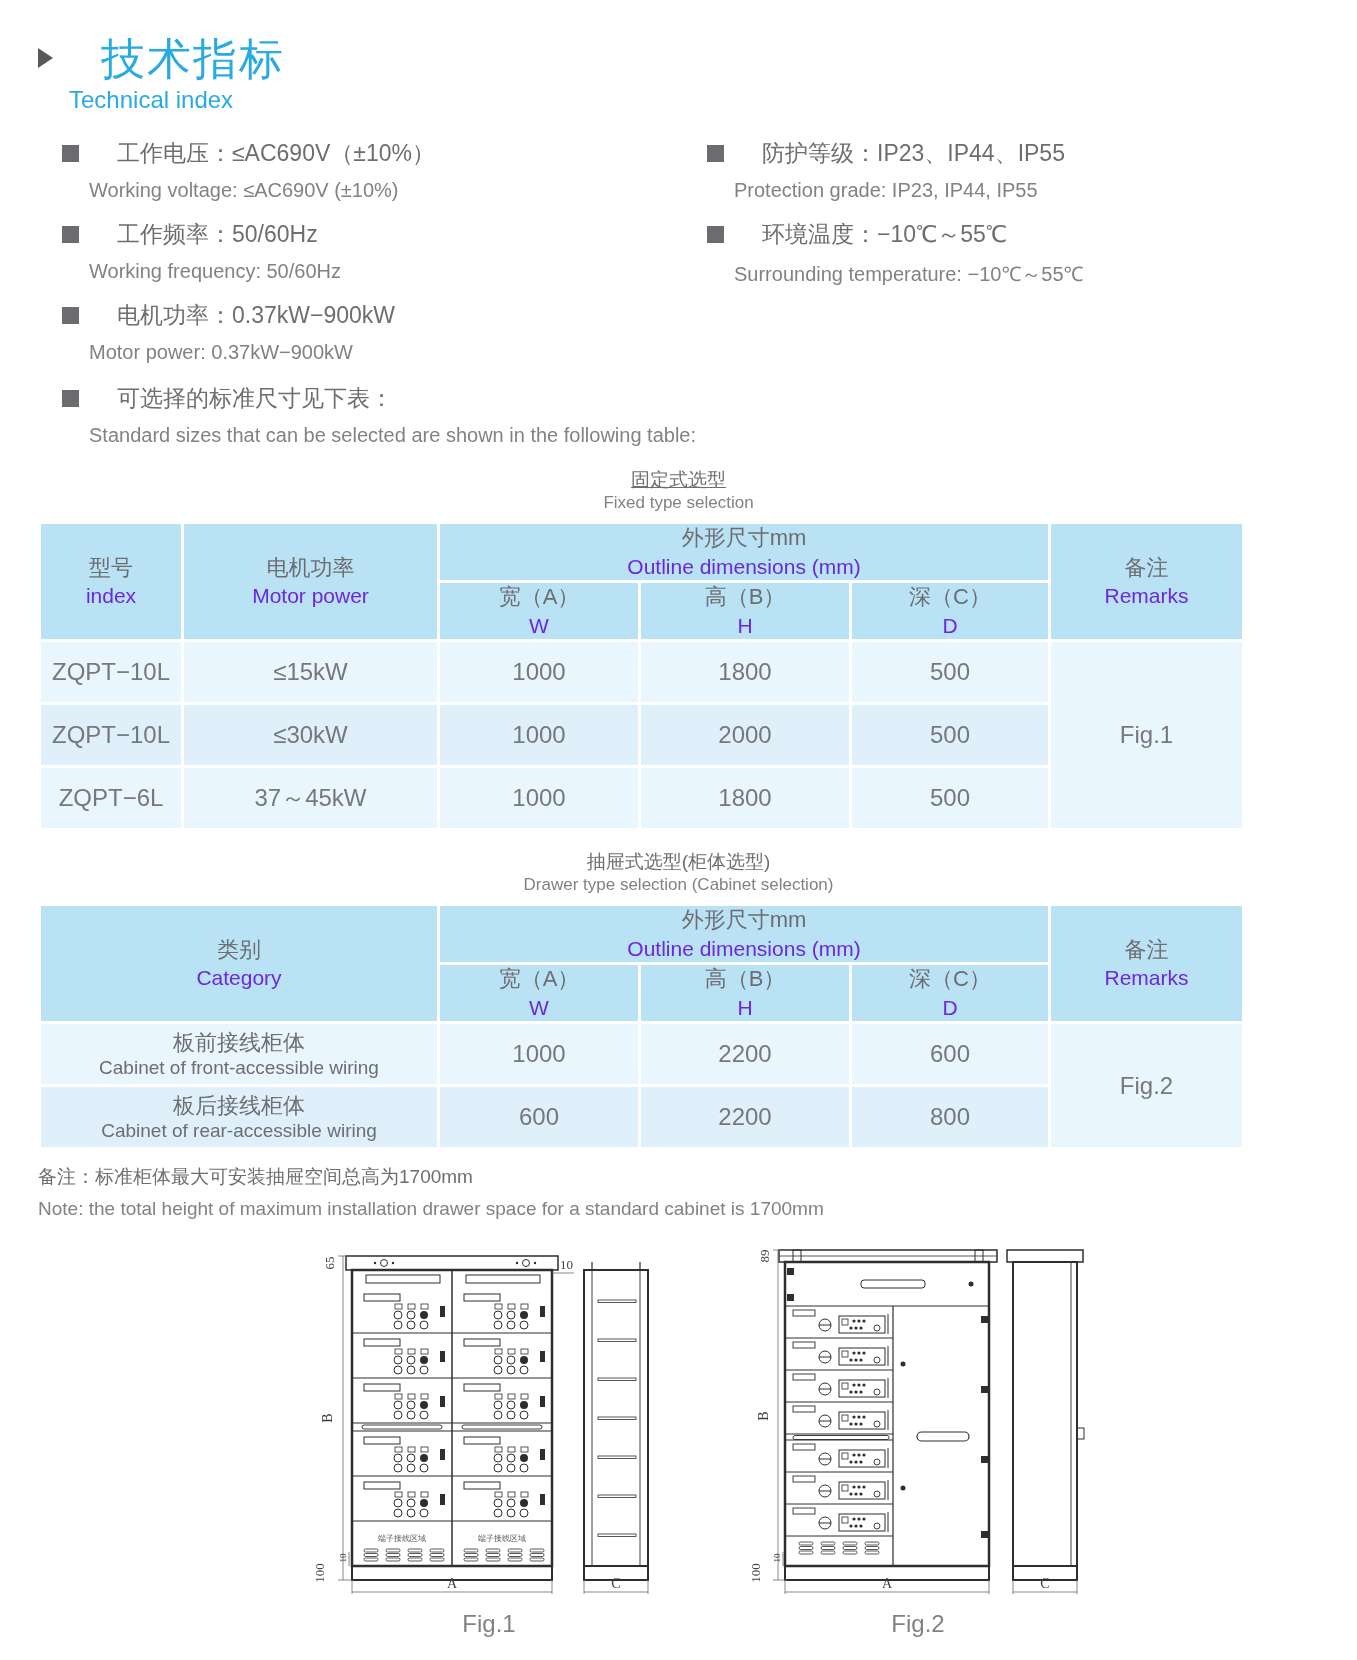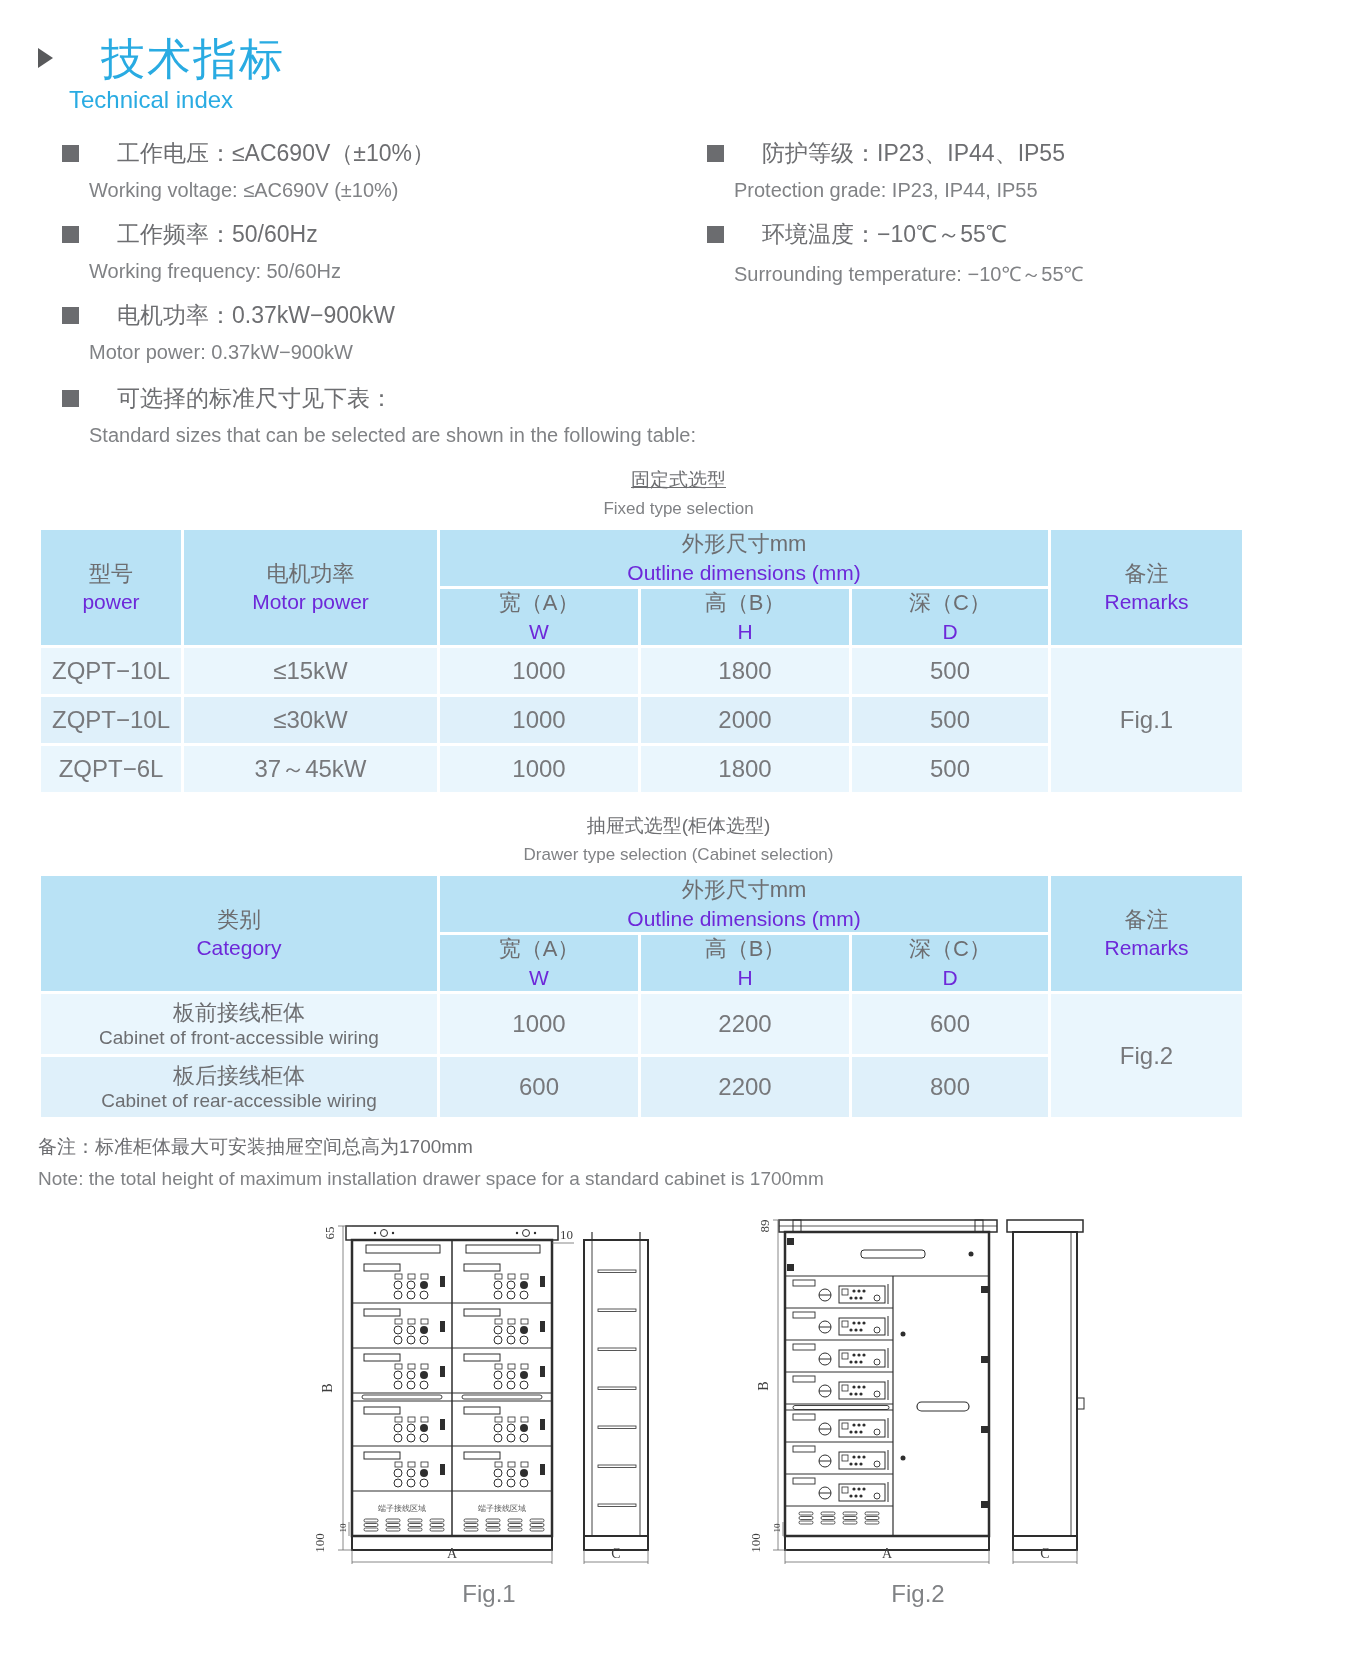--- a/index.html
+++ b/index.html
@@ -25,33 +25,33 @@
   .specs{display:grid; grid-template-columns: 645px 1fr; padding-left:24px; margin-top:24px;}
   .spec-item{margin-bottom:17px;}
   .spec-zh{display:flex; align-items:center; font-size:23px; color:var(--text-main);gap:28px;}
   .sq{width:17px;height:17px;background:var(--bullet); margin-right:10px; flex:0 0 auto;}
   .spec-en{font-size:20px; color:var(--text-sub); margin:10px 0 0 27px;}
 
   
   .section{margin-top:14px;text-align:center;}
   .section .s-zh{font-size:19px; color:var(--text-main);}
   .section .s-zh.underl{text-decoration:underline;}
-  .section .s-en{font-size:17px; color:var(--text-sub); margin-top:6px;}
+  .section .s-en{font-size:17px; color:var(--text-sub); }
 
   
   table.spec-table{border-collapse:separate; border-spacing:3px; table-layout:fixed; margin-top:8px;}
   table.spec-table th, table.spec-table td{text-align:center; vertical-align:middle; font-weight:normal;}
   th.hd{background:var(--table-header); color:var(--text-main);}
   .hzh{font-size:22px; line-height:1.3;}
   .hen{font-size:21px; color:#6d28d9; line-height:1.3;}
   td.val{font-size:24px; color:#77787b;}
   tr.r-odd td{background:var(--row-light);}
   tr.r-even td{background:var(--row-dark);}
   td.remark-cell{background:var(--row-light)!important; font-size:24px; color:#77787b;}
-  .t1 tr.hr1{height:56px;} .t1 tr.hr2{height:56px;} .t1 tr.br{height:46px;}
+  .t1 tr.hr1{height:56px;} .t1 tr.hr2{height:56px;} .t1 tr.br{height:60px;}
   .t2 tr.hr1{height:56px;} .t2 tr.hr2{height:56px;} .t2 tr.br{height:60px;}
   .cat-zh{font-size:22px; color:var(--text-main); line-height:1.25;}
   .cat-en{font-size:19px; color:var(--text-main); line-height:1.25;}
 
   
   .note-zh{font-size:19px; color:var(--text-main); margin-top:14px;}
   .note-en{font-size:19px; color:var(--text-sub); margin-top:8px;}
 
   
   .figs{display:flex; justify-content:center; gap:64px; margin-top:16px; padding-left:40px;}
@@ -138,21 +138,21 @@
         <col style="width:253px">
         <col style="width:198px">
       <col style="width:208px">
         <col style="width:196px">
         <col style="width:191px">
     </colgroup>
     <tbody>
         <tr class="hr1">
       <th class="hd" rowspan="2">
         <div class="hzh">型号</div>
-        <div class="hen">power</div>
+        <div class="hen">index</div>
       </th>
       <th class="hd" rowspan="2">
         <div class="hzh">电机功率</div>
         <div class="hen">Motor power</div>
       </th>
       <th class="hd" colspan="3">
         <div class="hzh">外形尺寸mm</div>
         <div class="hen">Outline dimensions (mm)</div>
       </th>
       <th class="hd" rowspan="2">

